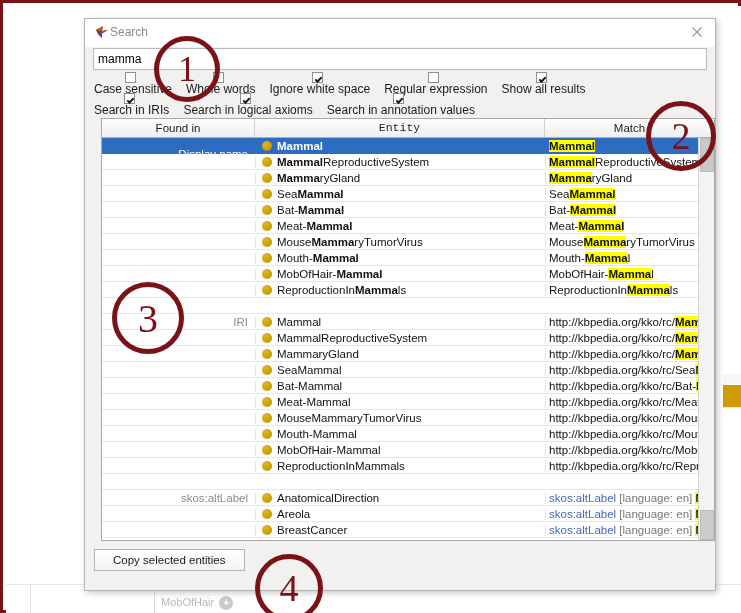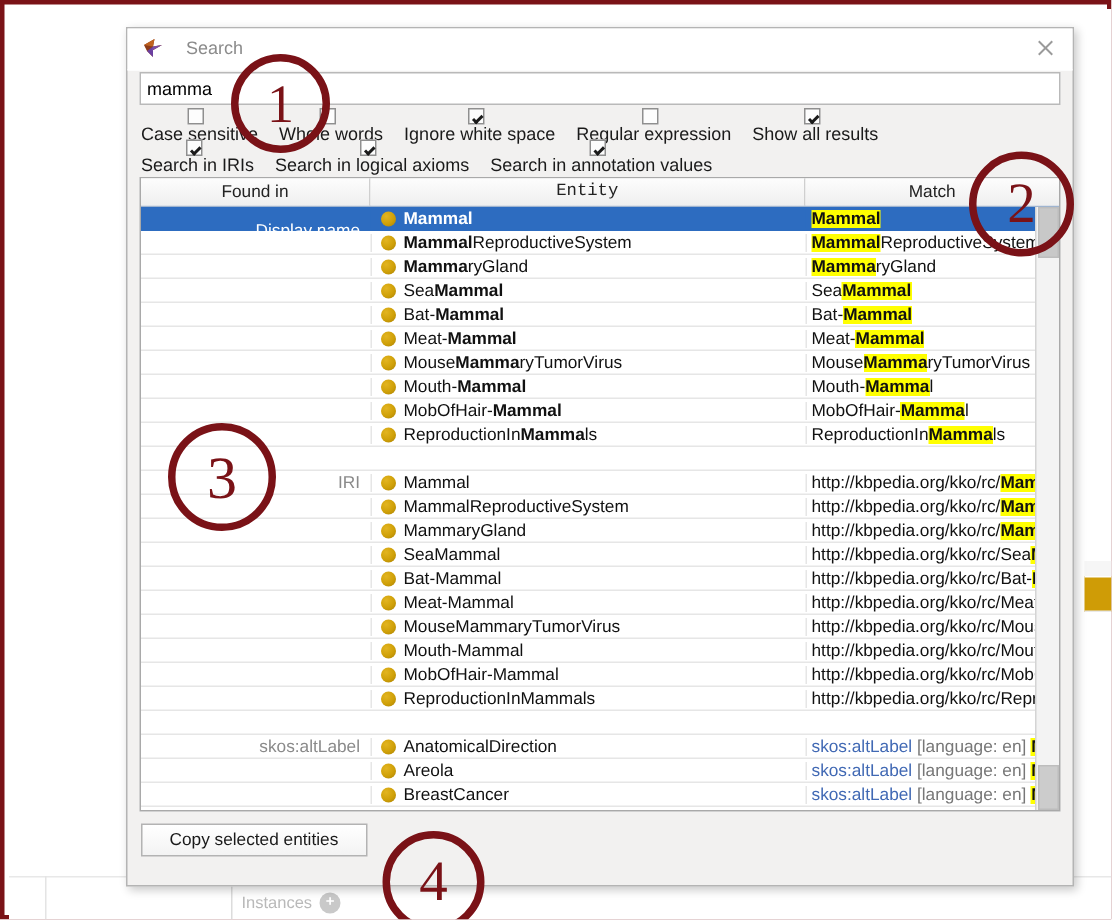--- a/index.html
+++ b/index.html
@@ -43,21 +43,21 @@
     position:absolute;left:78px;top:12px;width:632px;height:573px;
     background:#f2f1f0;border:1px solid #b4b4b4;
     box-shadow:2px 2px 6px rgba(0,0,0,0.22);
     box-sizing:border-box;
   }
   .dlg-titlebar{
     position:relative;height:27px;background:#ffffff;
     border-bottom:1px solid #ffffff;
   }
   .dlg-title-left{
-    position:absolute;left:9px;top:5px;display:flex;align-items:center;gap:14px;
+    position:absolute;left:9px;top:5px;display:flex;align-items:center;gap:0;
   }
   .proto-icon{width:16px;height:16px;display:block;}
   .dlg-title-text{font-size:12px;color:#8b8b8b;line-height:16px;}
   .dlg-close{
     position:absolute;right:8px;top:5px;width:18px;height:18px;cursor:default;
     color:#9a9a9a;
   }
   .dlg-close svg{display:block;}
 
   
@@ -81,21 +81,21 @@
   }
   .cb.checked:after{
     content:"";position:absolute;left:2px;top:4px;width:5px;height:2px;
     border-left:2px solid #1a1a1a;border-bottom:2px solid #1a1a1a;
     transform:rotate(-45deg);
   }
   .opt-label{font-size:12px;color:#1a1a1a;line-height:13px;}
 
   
   #table-wrap{
-    position:absolute;left:8px;top:99px;width:614px;height:423px;
+    position:absolute;left:16px;top:99px;width:614px;height:423px;
     background:#ffffff;border:1px solid #a9a9a9;box-sizing:border-box;
   }
   .thead{
     display:flex;height:19px;background:#f4f4f4;
     border-bottom:1px solid #9fb4cf;box-sizing:border-box;
   }
   .th{
     font-size:11.5px;color:#222;text-align:center;line-height:18px;
     background:linear-gradient(#fdfdfd,#efefef);
     border-right:1px solid #cfcfcf;box-sizing:border-box;
@@ -166,21 +166,21 @@
 
 <div id="page-frame">
   <div id="page-inner">
 
     <div id="bg-hline"></div>
     <div id="bg-vline"></div>
     <div id="bg-vline2"></div>
     <div id="bg-gold-strip"></div>
     <div id="bg-gold-tab"></div>
     <div id="bg-instances">
-      <span>Instances</span><span class="plus-btn">+</span>
+      <span>MobOfHair</span><span class="plus-btn">+</span>
     </div>
 
     <div id="dialog">
 
       <div class="dlg-titlebar">
         <div class="dlg-title-left">
           <span>
             <svg class="proto-icon" viewBox="0 0 16 16">
               <polygon points="2,6 9,2 8,7 14,6 7,10 8,14 4,10" fill="#8c3b18"></polygon>
               <polygon points="2,6 9,2 8,7" fill="#c0621f"></polygon>

